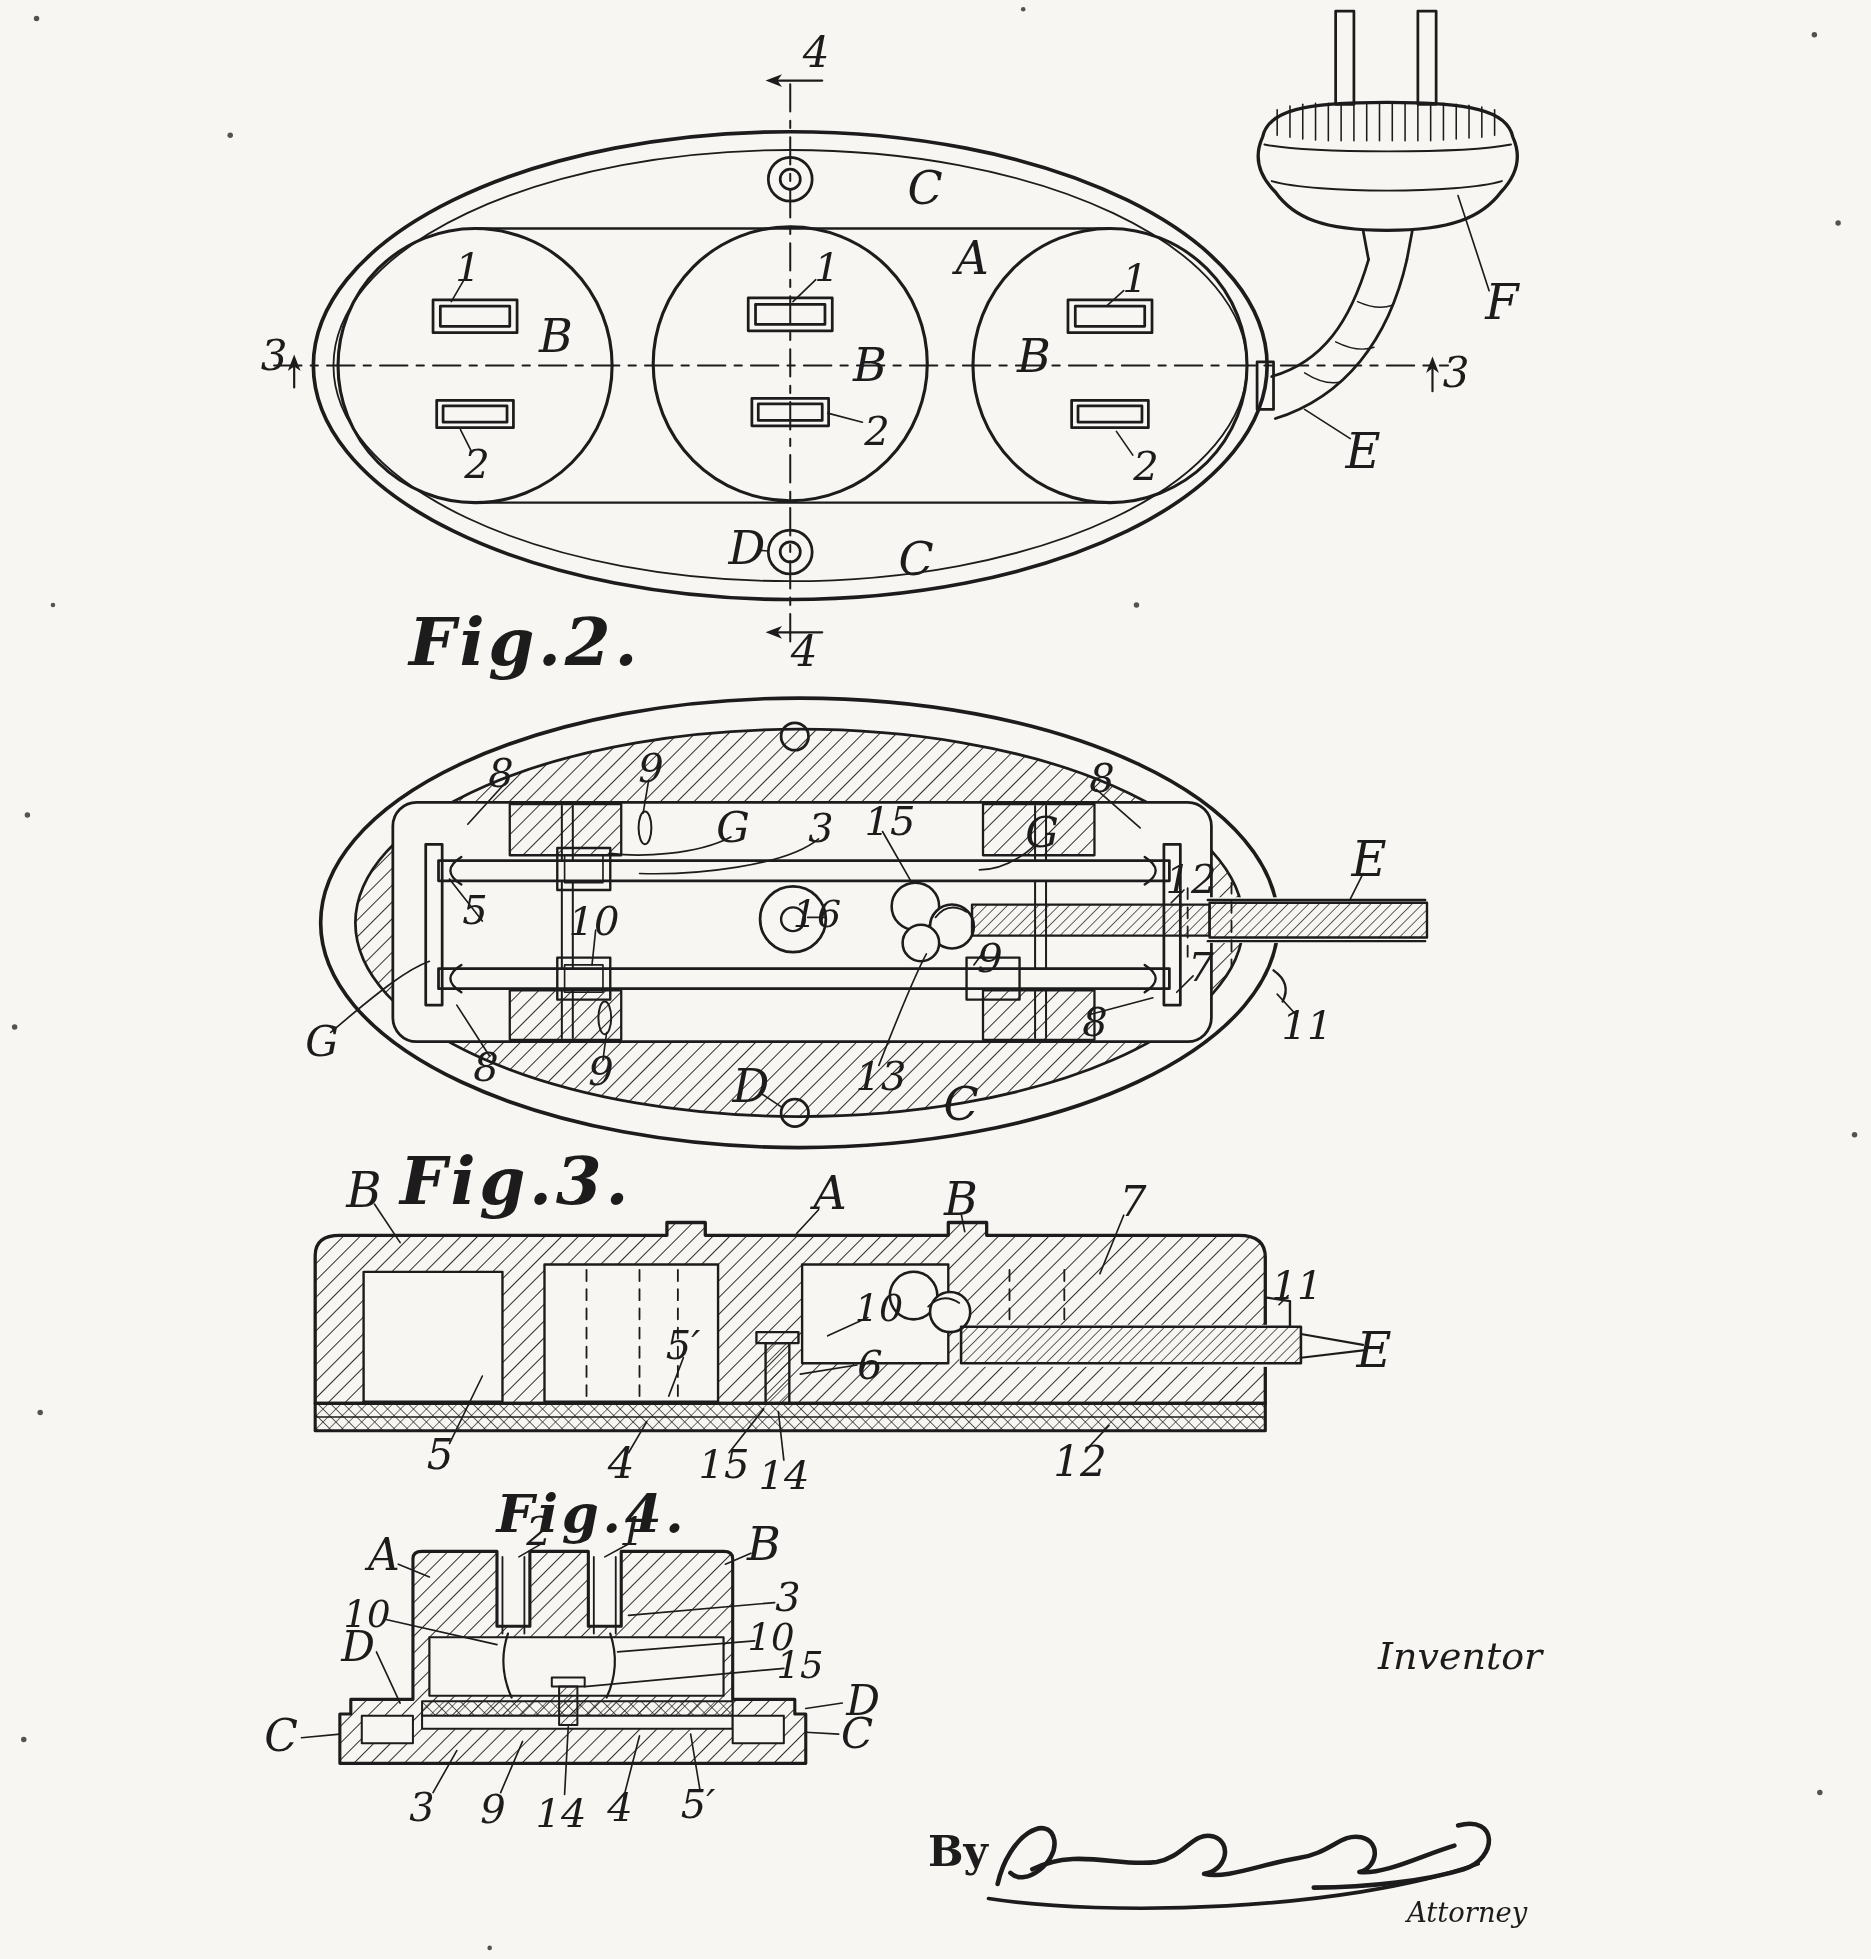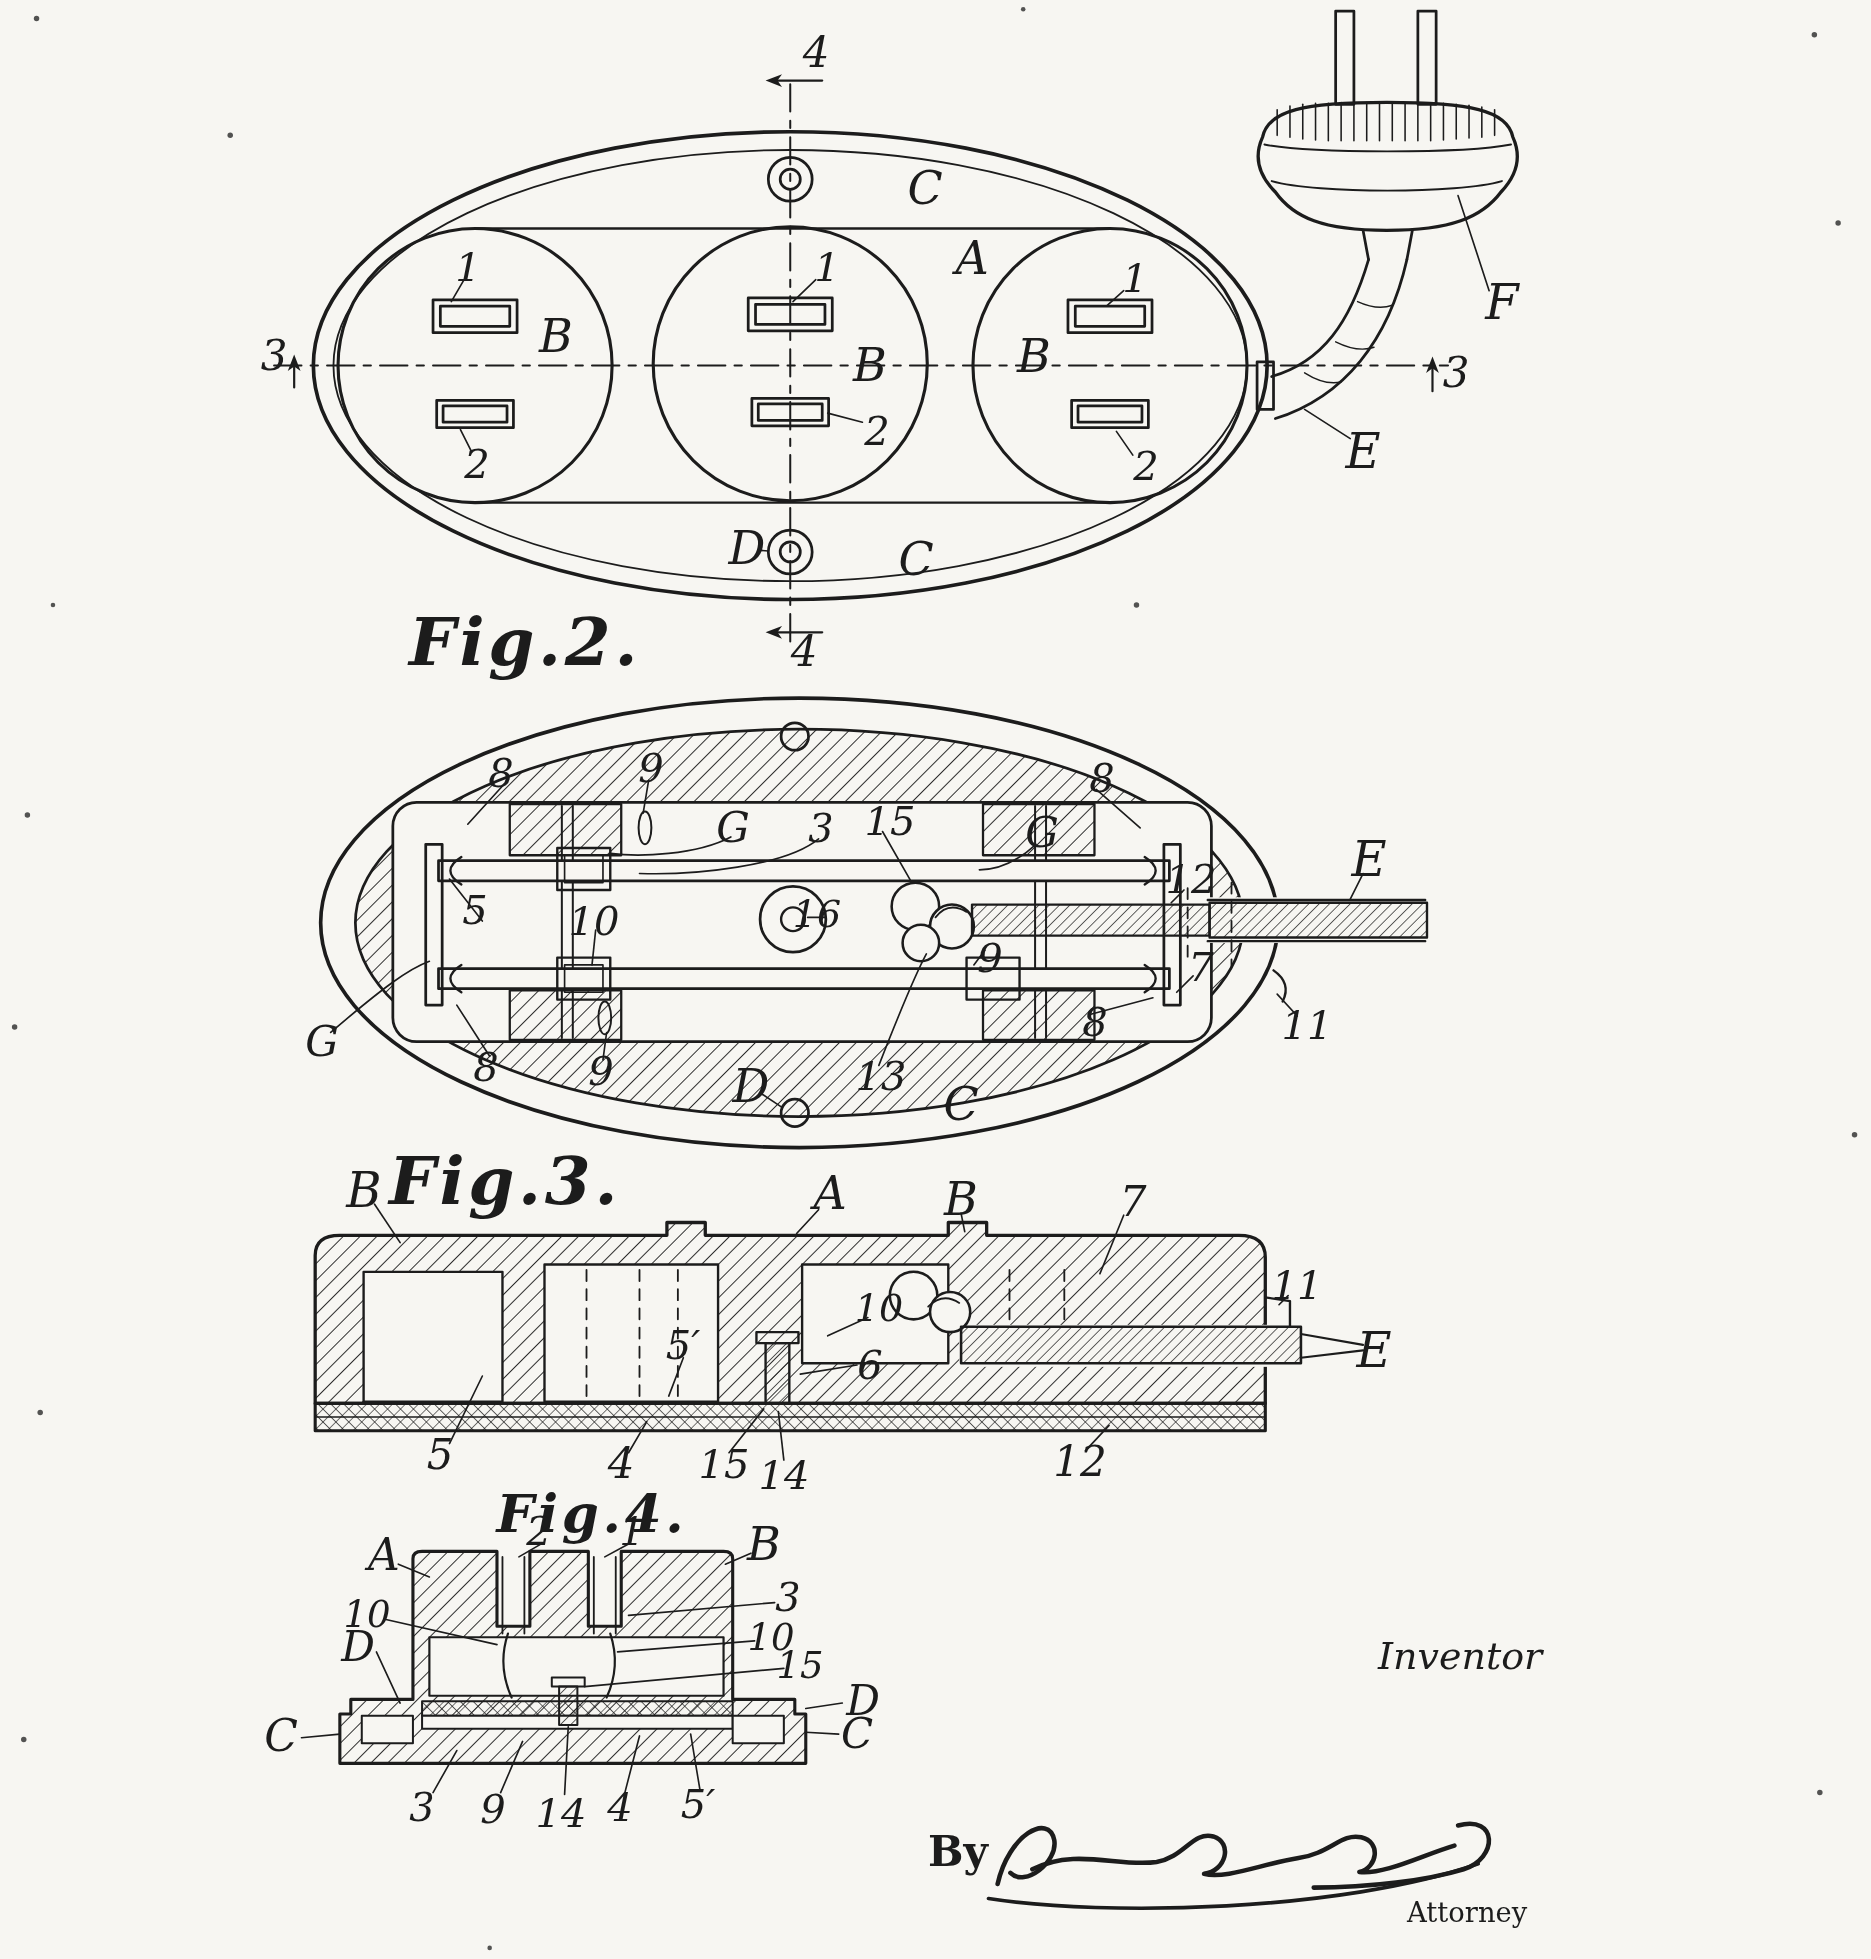--- a/index.html
+++ b/index.html
@@ -13,21 +13,21 @@
   .ann-layer{position:absolute;inset:0;z-index:2;}
   .ann{
     position:absolute;transform:translate(-50%,-50%);
     font-style:italic;line-height:1;white-space:nowrap;color:var(--ink,#1c1c1c);
   }
   .ann.title{font-weight:700;letter-spacing:3.7px;}
   .sig-block{position:absolute;inset:0;z-index:3;}
   .inventor-heading{position:absolute;left:1378px;top:1634px;font-size:38px;font-style:italic;}
   .inventor-name{position:absolute;left:950px;top:1674px;font-size:57px;font-weight:700;font-style:italic;letter-spacing:1.8px;}
   .by-label{position:absolute;left:928px;top:1827px;font-size:42px;font-weight:700;}
-  .attorney-label{position:absolute;left:1407px;top:1897px;font-size:27.4px;}
+  .attorney-label{position:absolute;left:1407px;top:1897px;font-size:27.4px;font-style:italic;}
 </style>
 </head>
 <body>
 
 <div class="sheet">
 
   <svg id="art" width="1871" height="1959" viewBox="0 0 2048 2144" stroke-linecap="round" stroke-linejoin="round">
     <defs>
       <pattern id="hatch" patternUnits="userSpaceOnUse" width="13" height="13" patternTransform="rotate(45)">
         <line x1="0" y1="0" x2="0" y2="13" stroke="currentColor" stroke-width="2"></line>
@@ -347,21 +347,21 @@
       <span class="ann" style="left: 1201px; top: 967px; font-size: 40px;">7</span>
       <span class="ann" style="left: 322px; top: 1042px; font-size: 42px;">G</span>
       <span class="ann" style="left: 486px; top: 1067px; font-size: 40px;">8</span>
       <span class="ann" style="left: 601px; top: 1071px; font-size: 40px;">9</span>
       <span class="ann" style="left: 881px; top: 1076px; font-size: 40px; text-align: right;">13</span>
       <span class="ann" style="left: 1095px; top: 1022px; font-size: 40px;">8</span>
       <span class="ann" style="left: 1307px; top: 1025px; font-size: 40px;">11</span>
       <span class="ann" style="left: 751px; top: 1086px; font-size: 46px;">D</span>
       <span class="ann" style="left: 961px; top: 1104px; font-size: 46px;">C</span>
       <span class="ann" style="left: 364px; top: 1190px; font-size: 48px;">B</span>
-      <span class="ann title" style="left: 505px; top: 1181px; font-size: 66px;">Fig.3.</span>
+      <span class="ann title" style="left: 516px; top: 1181px; font-size: 66px;">Fig.3.</span>
       <span class="ann" style="left: 830px; top: 1193px; font-size: 46px;">A</span>
       <span class="ann" style="left: 961px; top: 1199px; font-size: 46px;">B</span>
       <span class="ann" style="left: 1133px; top: 1202px; font-size: 42px;">7</span>
       <span class="ann" style="left: 1297px; top: 1285px; font-size: 40px;">11</span>
       <span class="ann" style="left: 879px; top: 1308px; font-size: 38px;">10</span>
       <span class="ann" style="left: 870px; top: 1365px; font-size: 40px;">6</span>
       <span class="ann" style="left: 683px; top: 1345px; font-size: 40px;">5′</span>
       <span class="ann" style="left: 1374px; top: 1350px; font-size: 48px;">E</span>
       <span class="ann" style="left: 440px; top: 1455px; font-size: 42px;">5</span>
       <span class="ann" style="left: 621px; top: 1464px; font-size: 42px;">4</span>

